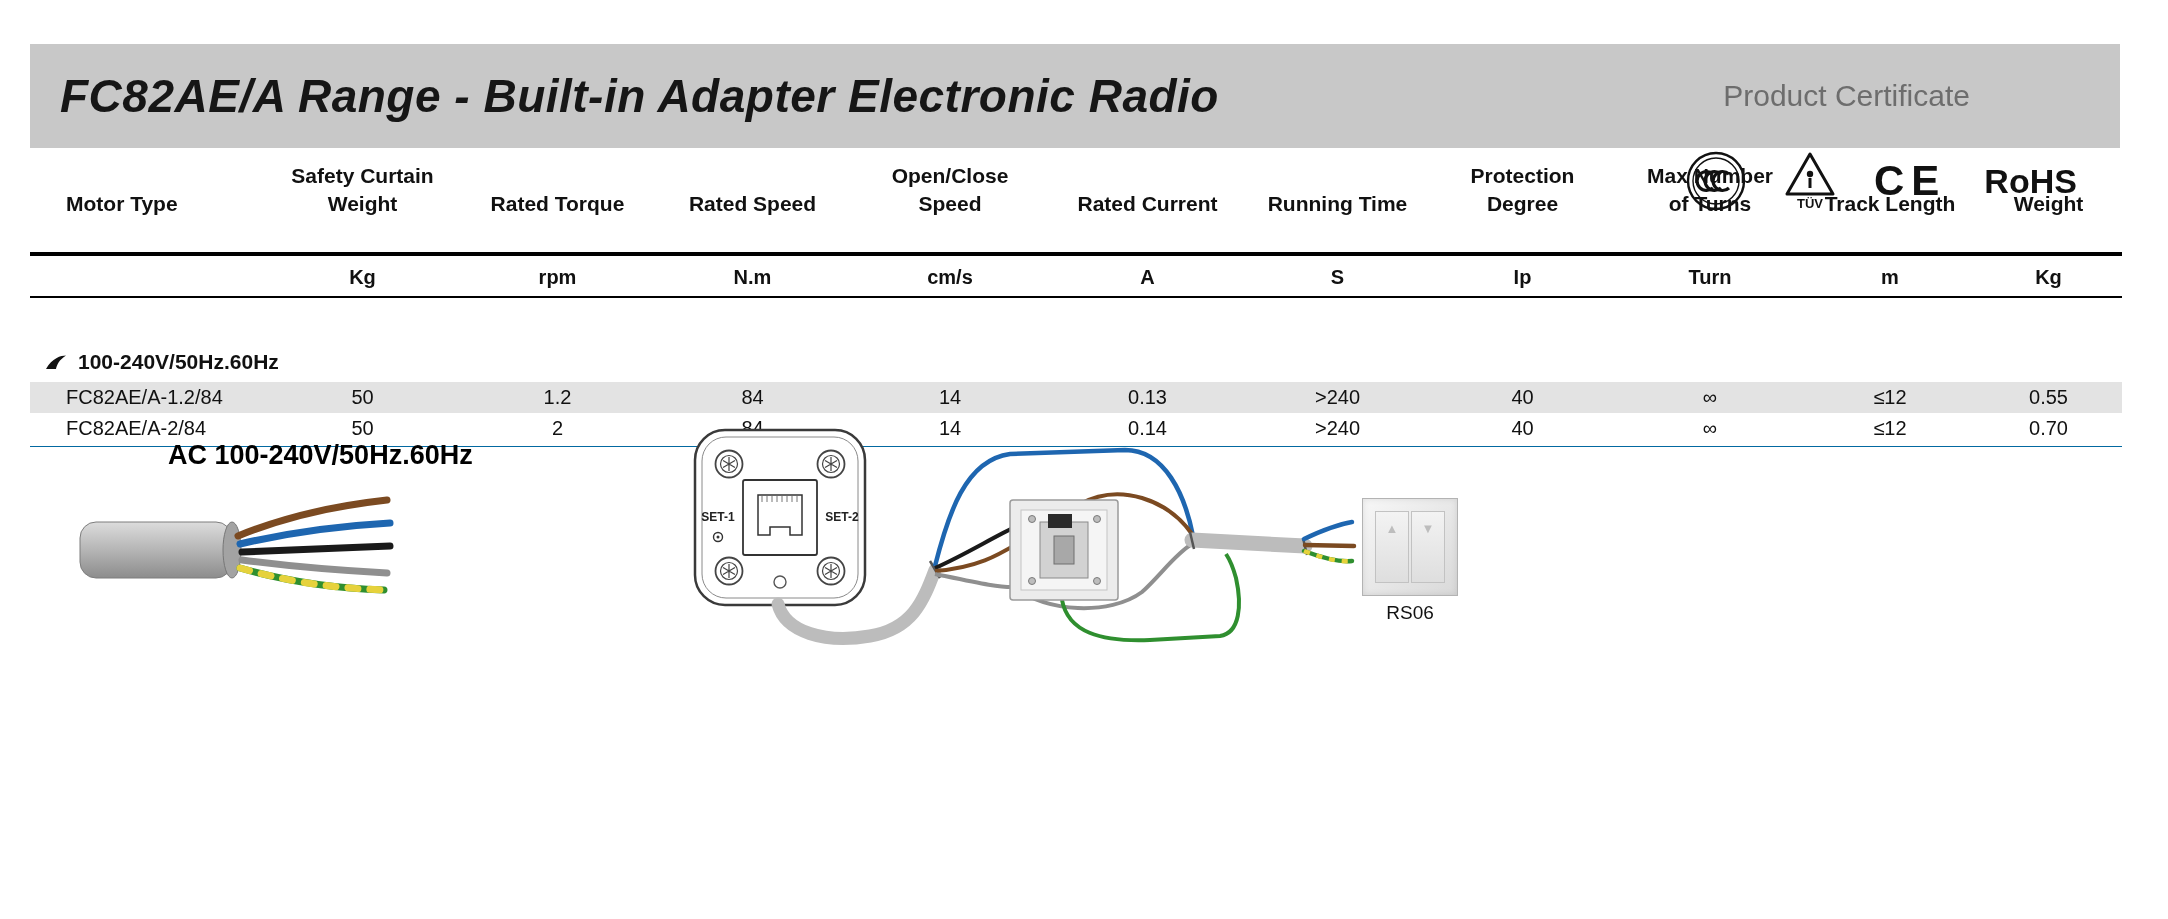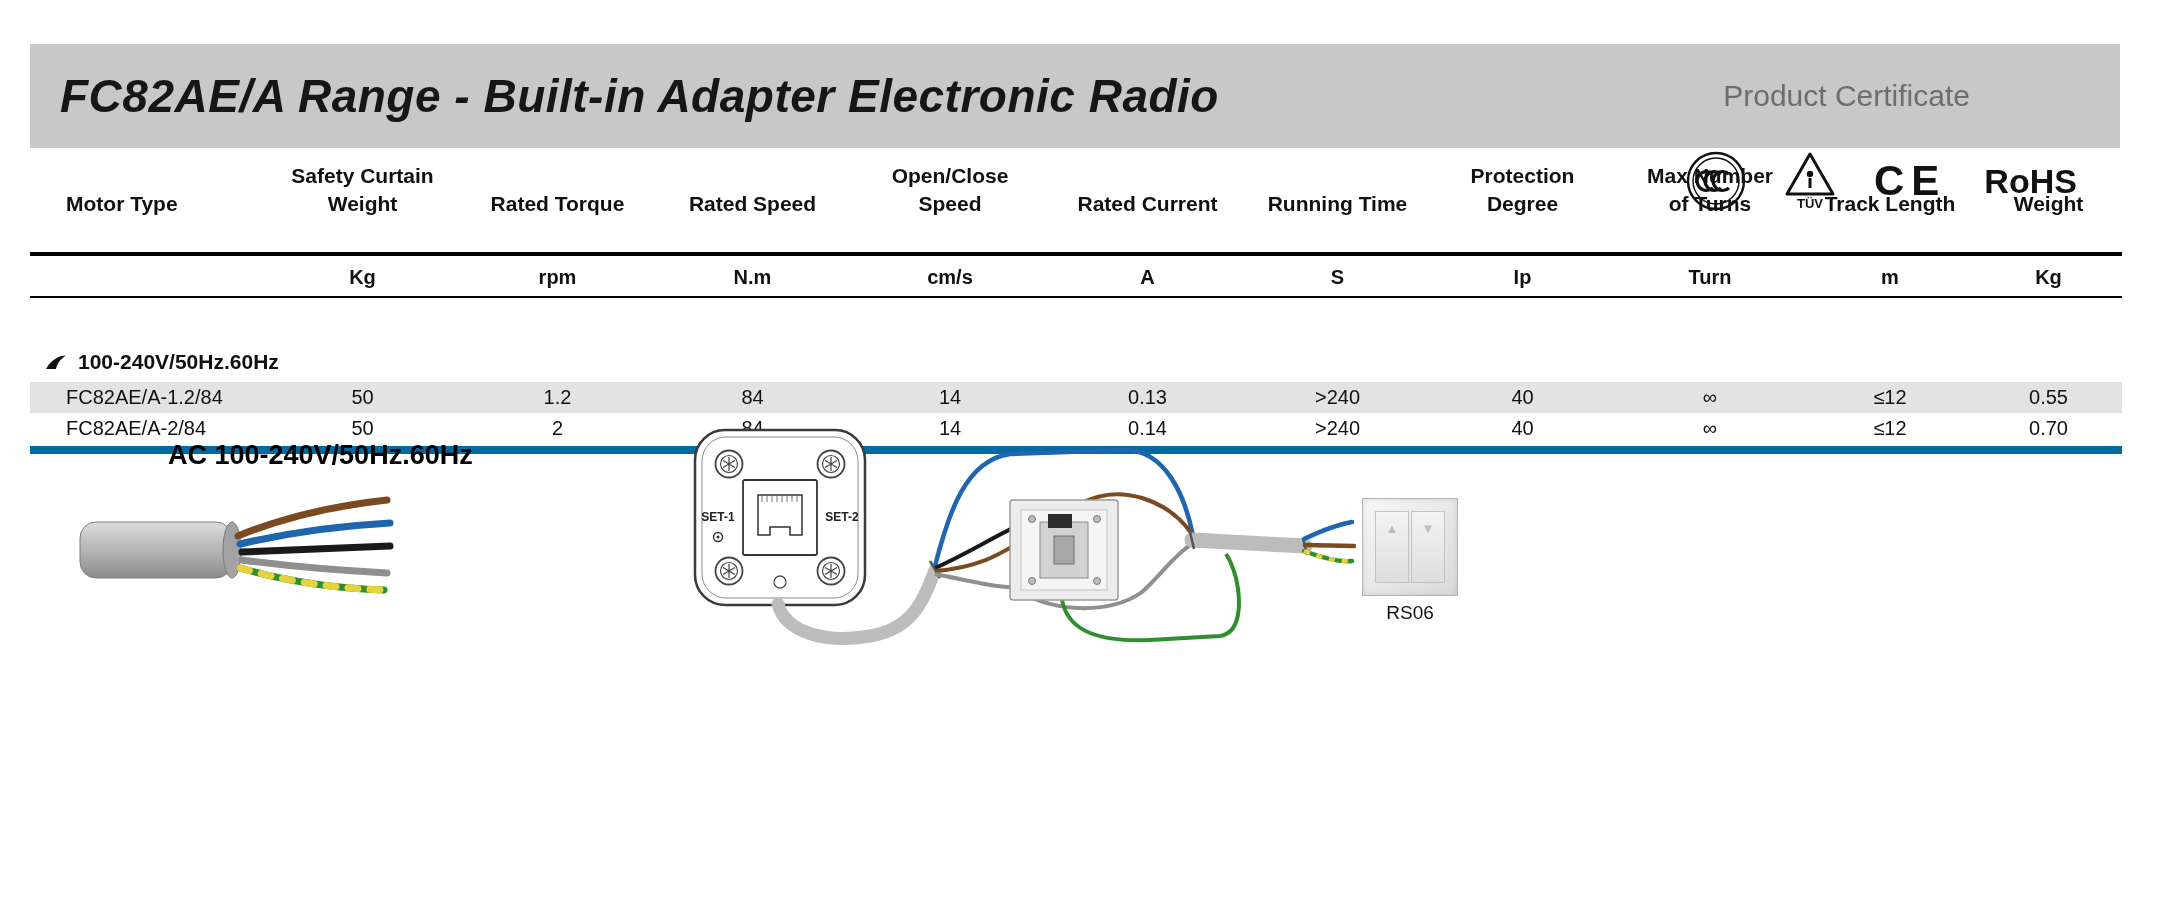--- a/index.html
+++ b/index.html
@@ -26,21 +26,21 @@
 
   
   .spec-table { position: absolute; left: 30px; top: 158px; width: 2092px; }
   .trow { display: grid; grid-template-columns: 235px 195px 195px 195px 200px 195px 185px 185px 190px 170px 147px; }
   .trow > div { text-align: center; }
   .trow > div:first-child { text-align: left; padding-left: 36px; }
   .thead { align-items: end; padding-top: 4px; padding-bottom: 34px; border-bottom: 4px solid #000; }
   .thead .hc { font-weight: 700; font-size: 21px; line-height: 28px; white-space: pre-line; }
   .units-row { height: 42px; line-height: 42px; font-weight: 700; font-size: 20px; border-bottom: 2px solid #000; }
   .section-row { height: 40px; display: flex; align-items: center; gap: 10px; padding-left: 14px; font-weight: 700; font-size: 21px; margin-top: 44px; }
-  .tbody { border-bottom: 8px solid #0369a1; padding-bottom: 2px; }
+  .tbody { border-bottom: 1px solid #0369a1; padding-bottom: 2px; }
   .drow { height: 31px; line-height: 31px; font-size: 20px; }
   .drow.shaded { background: #e3e3e3; }
 
   
   .ac-label { position: absolute; left: 168px; top: 440px; font-size: 27px; font-weight: 700; color: #000000; }
   .cable-illus { position: absolute; left: 72px; top: 478px; }
   .legend { position: absolute; left: 397px; top: 489px; font-size: 18px; line-height: 20px; color: #111; }
   .wiring { position: absolute; left: 680px; top: 420px; }
 
   .rs06 {

